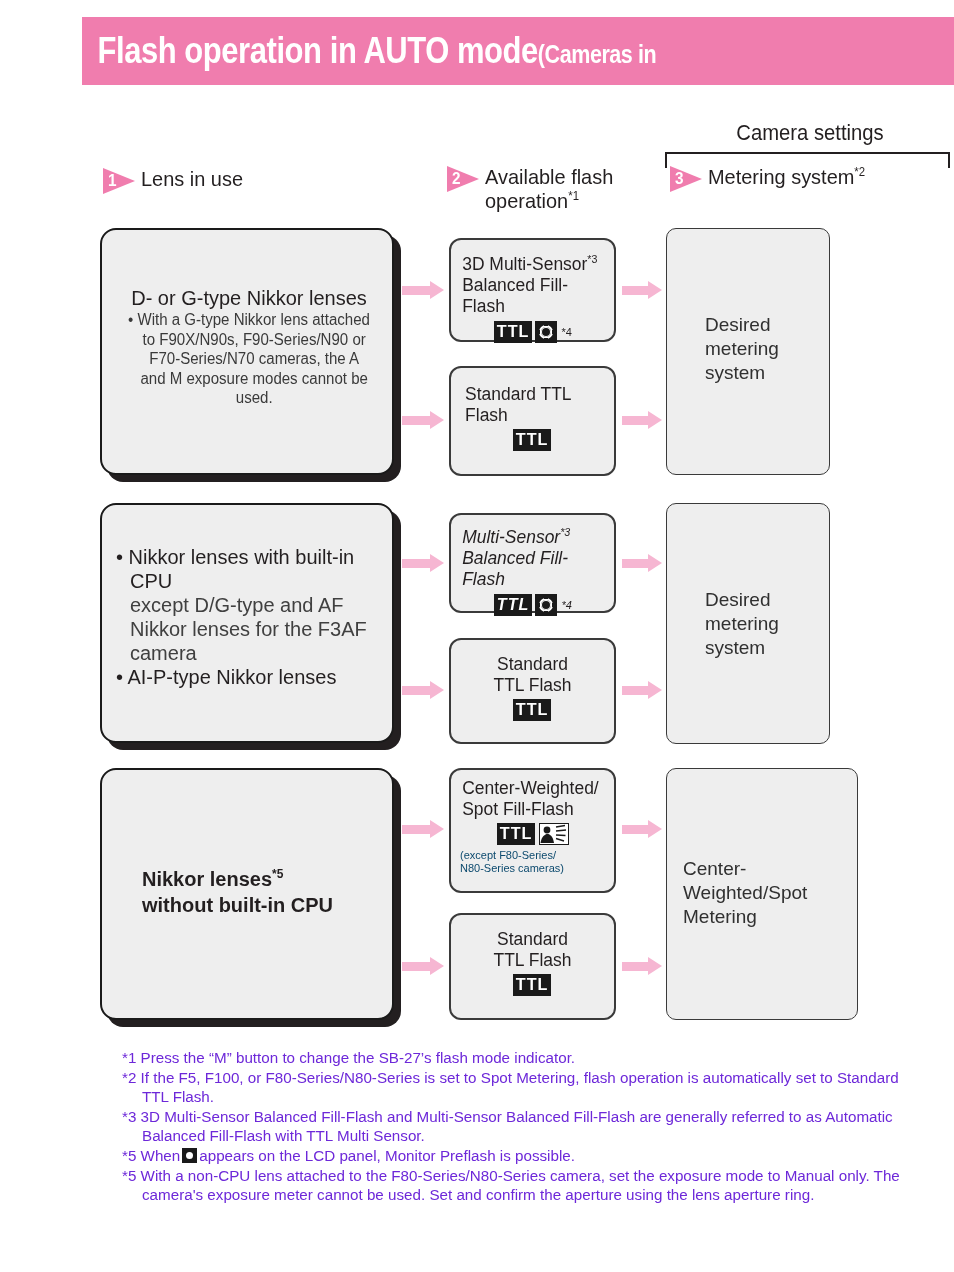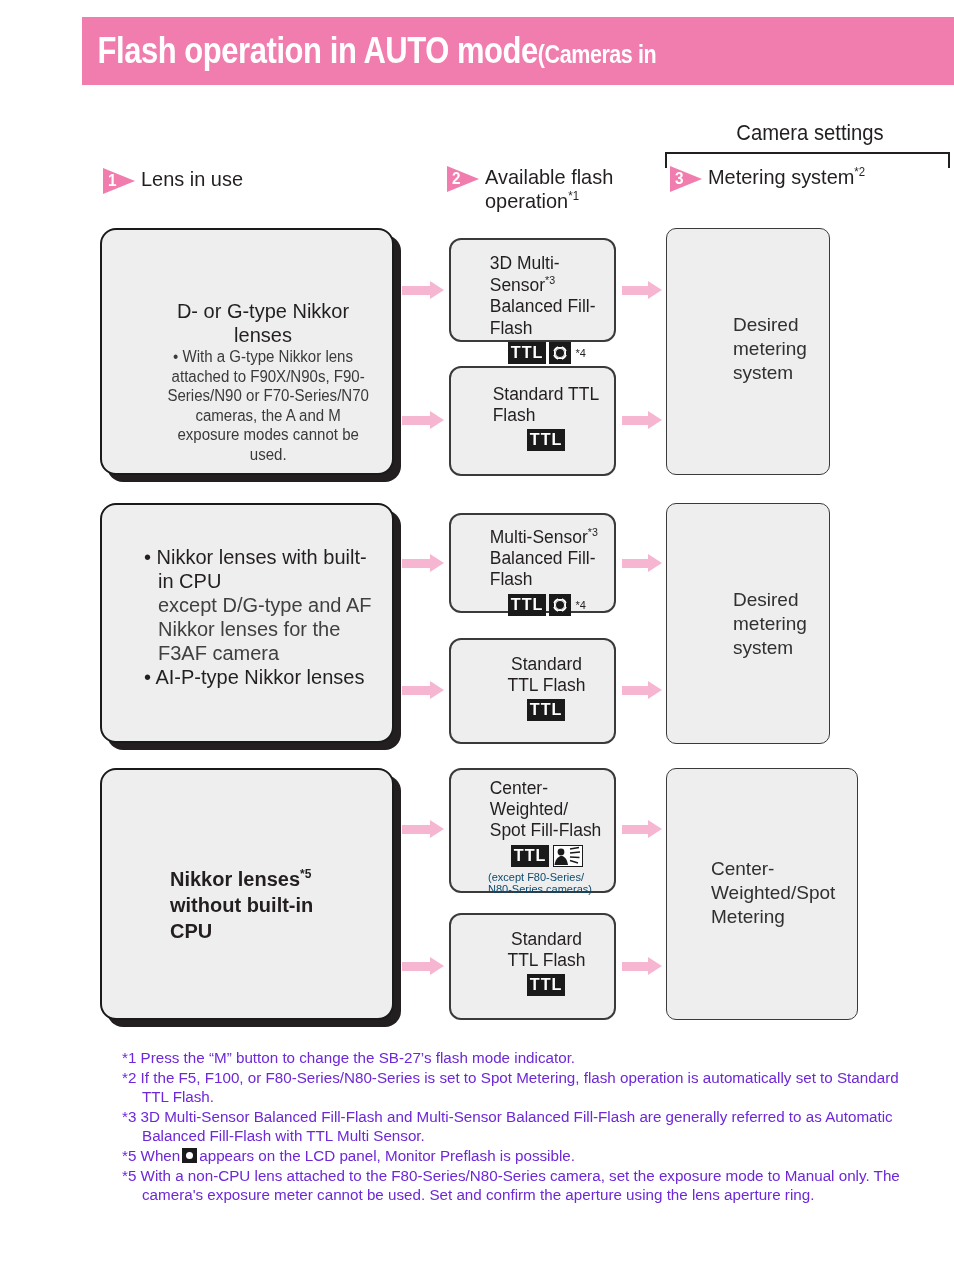--- a/index.html
+++ b/index.html
@@ -88,21 +88,20 @@
     border-radius:12px;
   }
   .box.thin{
     border:1.6px solid #3a3a3a;
     border-radius:10px;
   }
   .box-inner{
     position:absolute;left:0;right:0;
     padding:0 12px;
     box-sizing:border-box;
-    margin-left:28px;
   }
 
   .t-center{text-align:center;}
   .t-left{text-align:left;}
 
   .lens-title{font-size:20px;color:#231f20;line-height:1.2;}
   .lens-note{font-size:16px;color:#3a3a3a;line-height:1.22;
              transform:scaleX(0.94);transform-origin:center top;}
   .lens-note .b{display:block;text-indent:-11px;padding-left:11px;}
 
@@ -221,21 +220,21 @@
 
 <div class="col-head" id="head-meter">
   <div class="marker">
     <span class="tri"></span>
       <span class="num">3</span>
   </div>
   <div class="htext"><span>Metering system</span><sup>*2</sup></div>
 </div>
 
 <div class="box shadowed" style="left:100px;top:228px;width:294px;height:247px;">
-  <div class="box-inner t-center" style="top:69px;padding-left:16px;">
+  <div class="box-inner t-center" style="top:56px;padding-left:16px;">
     <div class="lens-title">D- or G-type Nikkor lenses</div>
     <div class="lens-note">
         <span class="b">• With a G-type Nikkor lens attached to F90X/N90s, F90-Series/N90 or F70-Series/N70 cameras, the A and M exposure modes cannot be used.</span>
       </div>
   </div>
 </div>
 
 <div class="box plain" style="left:449px;top:238px;width:167px;height:104px;">
   <div class="box-inner t-left" style="top:13px;padding:0 9px;">
     <div class="flash-text"><span>3D Multi-Sensor</span><sup>*3</sup></div>
@@ -293,21 +292,21 @@
   <div class="box-inner t-left" style="top:40px;padding:0 14px;">
     <div class="lens-list">
       <span class="li">• Nikkor lenses with built-in CPU</span>
       <span class="sub">except D/G-type and AF Nikkor lenses for the F3AF camera</span>
       <span class="li">• AI-P-type Nikkor lenses</span>
     </div>
   </div>
 </div>
 
 <div class="box plain" style="left:449px;top:513px;width:167px;height:100px;">
-  <div class="box-inner t-left" style="top:11px;padding:0 9px;">
+  <div class="box-inner t-left" style="top:11px;padding:0 9px;font-style:italic;">
     <div class="flash-text"><span>Multi-Sensor</span><sup>*3</sup></div>
     <div class="flash-text">Balanced Fill-Flash</div>
     <div class="iconrow">
       <span class="ttl">TTL</span>
       <span class="preflash">
           <span class="bar-t"></span>
           <span class="bar-b"></span>
           <span class="bar-l"></span>
           <span class="bar-r"></span>
           <span class="dot"></span>

